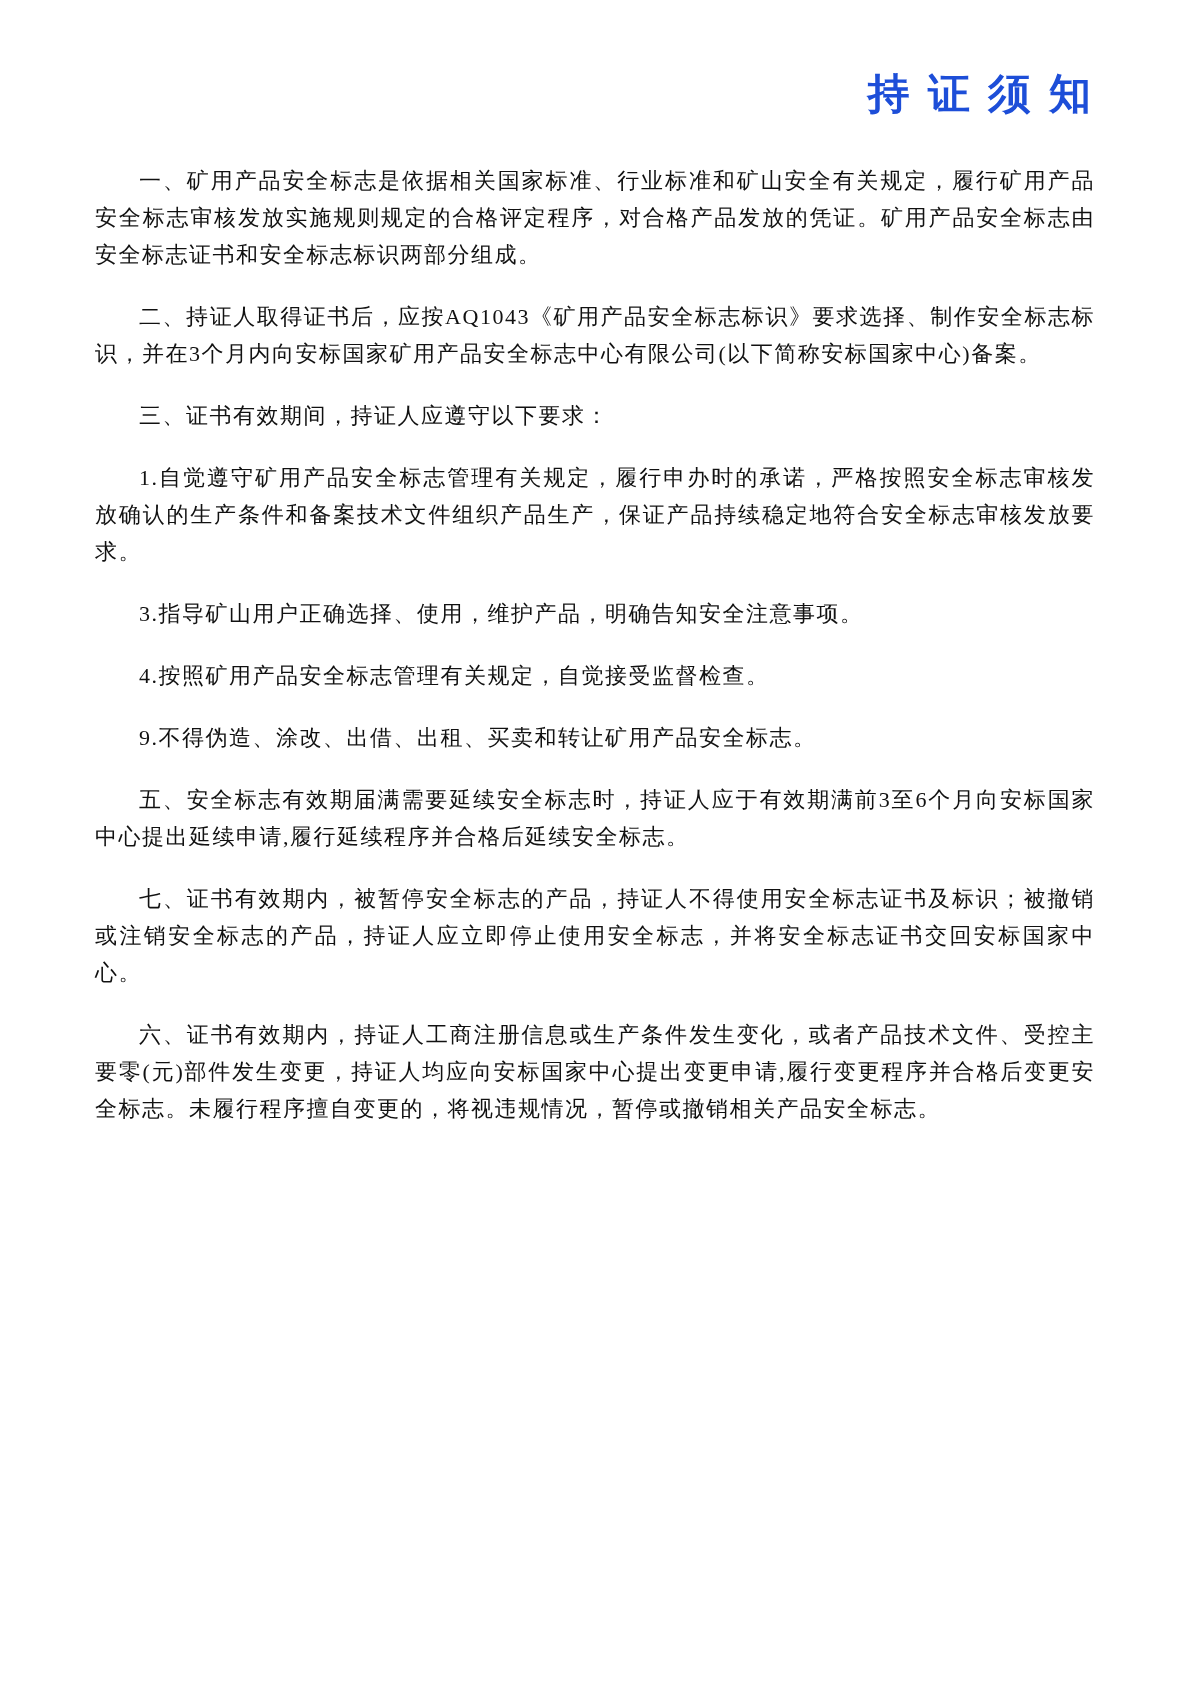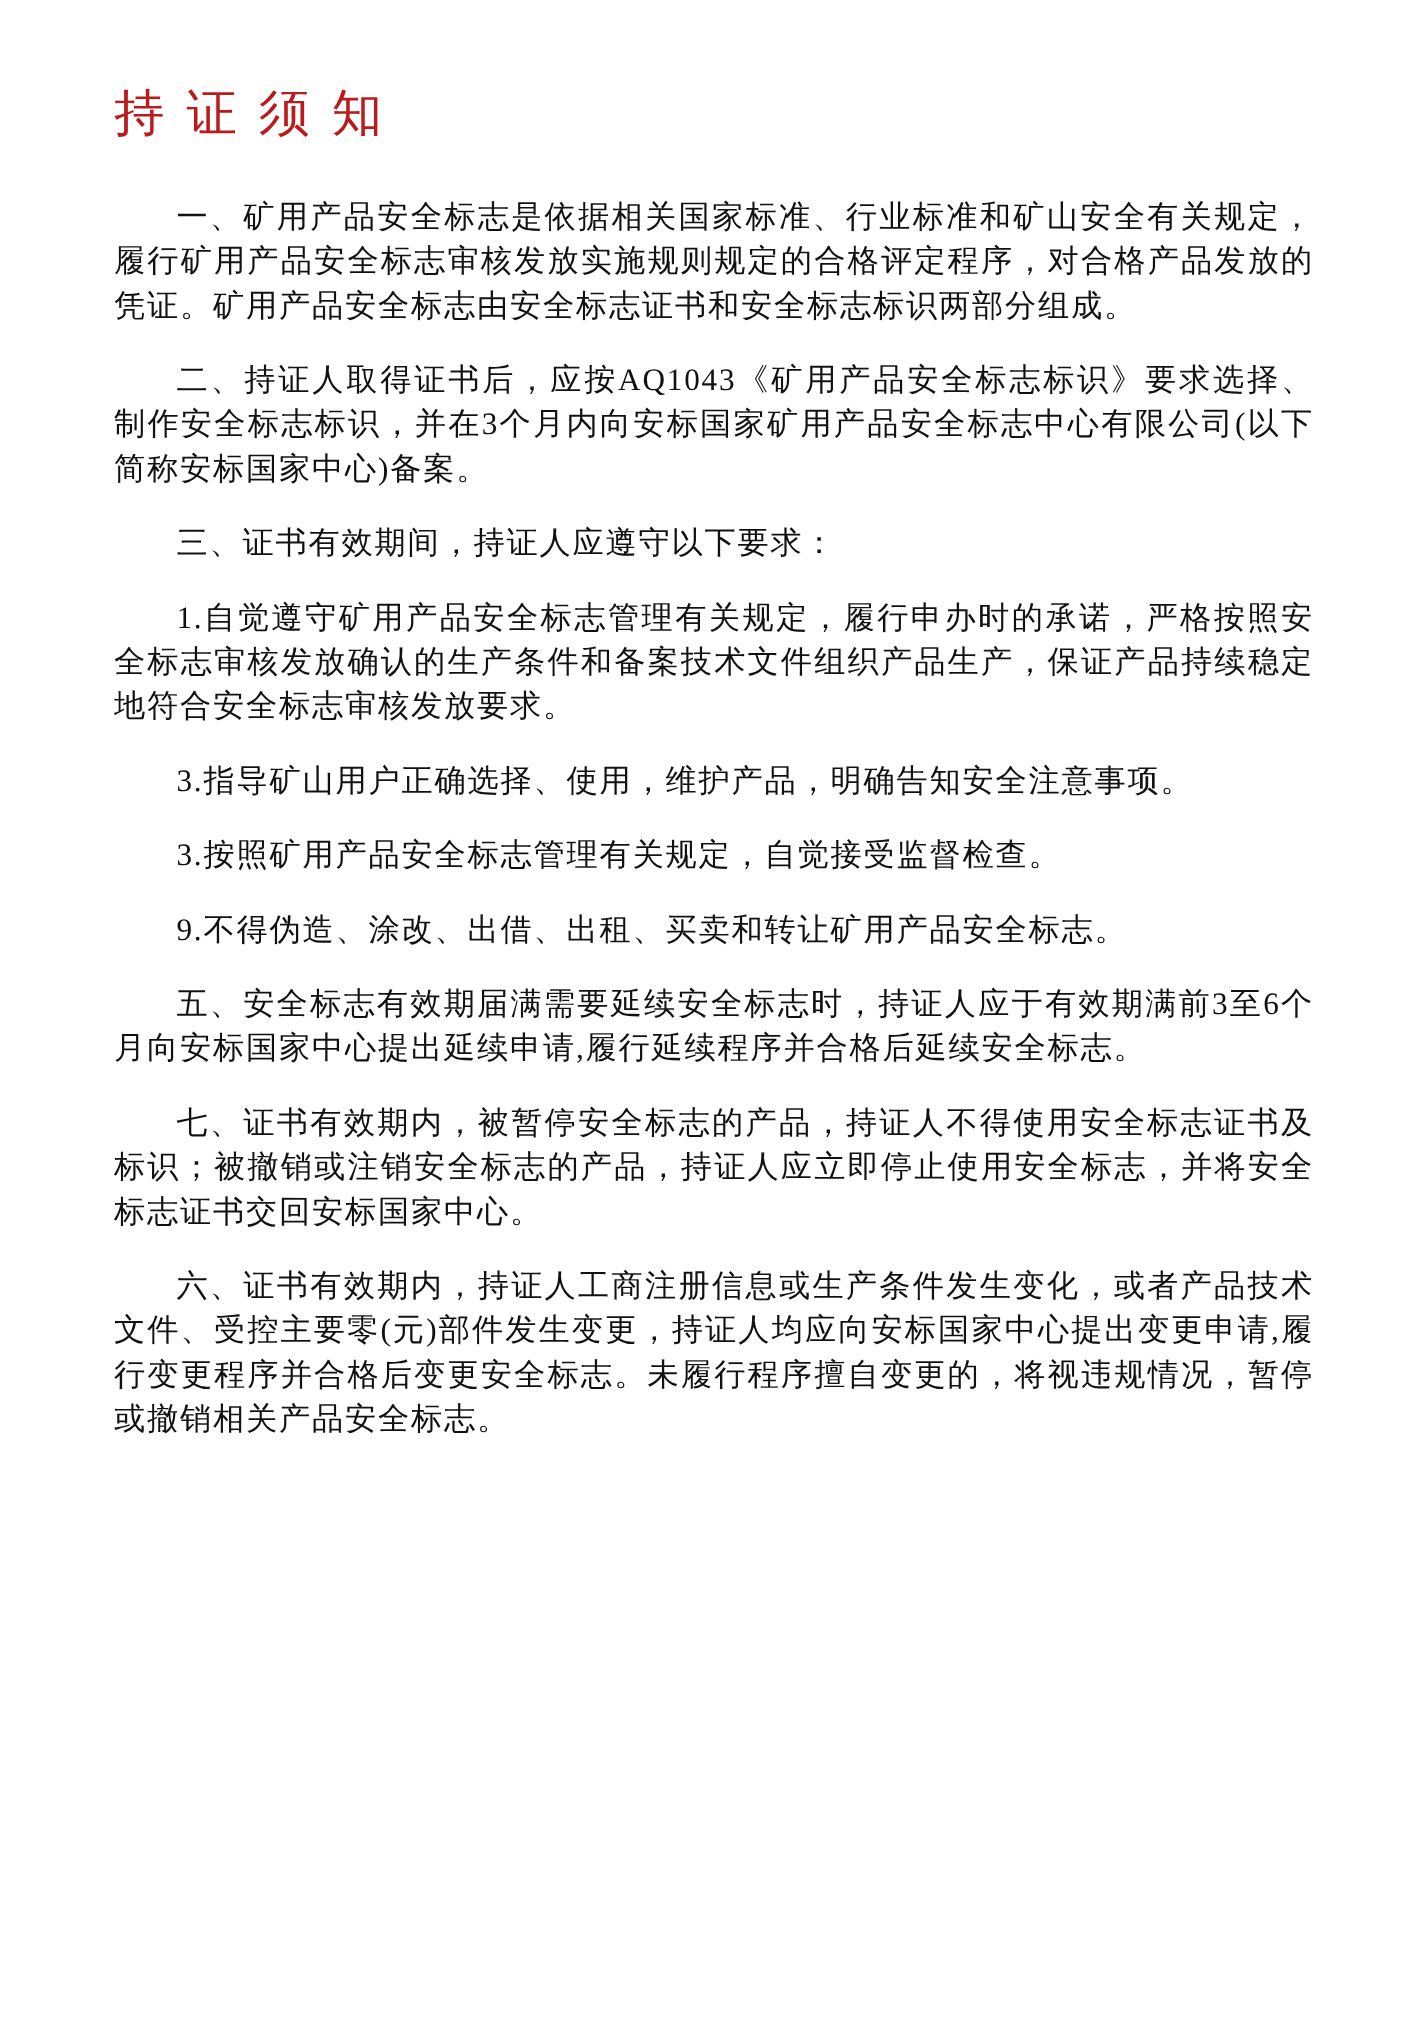--- a/index.html
+++ b/index.html
@@ -15,49 +15,49 @@
     overflow: hidden;
   }
   .page {
     box-sizing: border-box;
     width: 1190px;
     height: 1683px;
     padding: 58px 95px 0 95px;
     background: #ffffff;
   }
   .doc-title {
-    text-align: left;
+    text-align: right;
     font-size: 42px;
-    font-weight: normal;
+    font-weight: bold;
     letter-spacing: 4px;
     margin: 8px 0 40px 0;
-    color: #b91c1c;
+    color: #1d4ed8;
     font-family: "Liberation Serif", "DejaVu Serif", serif;
   }
   .doc-body p {
-    font-size: 26px;
+    font-size: 22px;
     line-height: 37px;
     margin: 0 0 25px 0;
     text-indent: 2em;
     text-align: justify;
     letter-spacing: 1.5px;
     color: #111111;
   }
 </style>
 </head>
 <body>
 
 <div class="page">
   <h1 class="doc-title">持 证 须 知</h1>
 
   <div class="doc-body">
     <p>一、矿用产品安全标志是依据相关国家标准、行业标准和矿山安全有关规定，履行矿用产品安全标志审核发放实施规则规定的合格评定程序，对合格产品发放的凭证。矿用产品安全标志由安全标志证书和安全标志标识两部分组成。</p>
     <p>二、持证人取得证书后，应按AQ1043《矿用产品安全标志标识》要求选择、制作安全标志标识，并在3个月内向安标国家矿用产品安全标志中心有限公司(以下简称安标国家中心)备案。</p>
     <p>三、证书有效期间，持证人应遵守以下要求：</p>
     <p>1.自觉遵守矿用产品安全标志管理有关规定，履行申办时的承诺，严格按照安全标志审核发放确认的生产条件和备案技术文件组织产品生产，保证产品持续稳定地符合安全标志审核发放要求。</p>
     <p>3.指导矿山用户正确选择、使用，维护产品，明确告知安全注意事项。</p>
-    <p>3.按照矿用产品安全标志管理有关规定，自觉接受监督检查。</p>
+    <p>4.按照矿用产品安全标志管理有关规定，自觉接受监督检查。</p>
     <p>9.不得伪造、涂改、出借、出租、买卖和转让矿用产品安全标志。</p>
     <p>五、安全标志有效期届满需要延续安全标志时，持证人应于有效期满前3至6个月向安标国家中心提出延续申请,履行延续程序并合格后延续安全标志。</p>
     <p>七、证书有效期内，被暂停安全标志的产品，持证人不得使用安全标志证书及标识；被撤销或注销安全标志的产品，持证人应立即停止使用安全标志，并将安全标志证书交回安标国家中心。</p>
     <p>六、证书有效期内，持证人工商注册信息或生产条件发生变化，或者产品技术文件、受控主要零(元)部件发生变更，持证人均应向安标国家中心提出变更申请,履行变更程序并合格后变更安全标志。未履行程序擅自变更的，将视违规情况，暂停或撤销相关产品安全标志。</p>
   </div>
 </div>
 
 </body></html>

